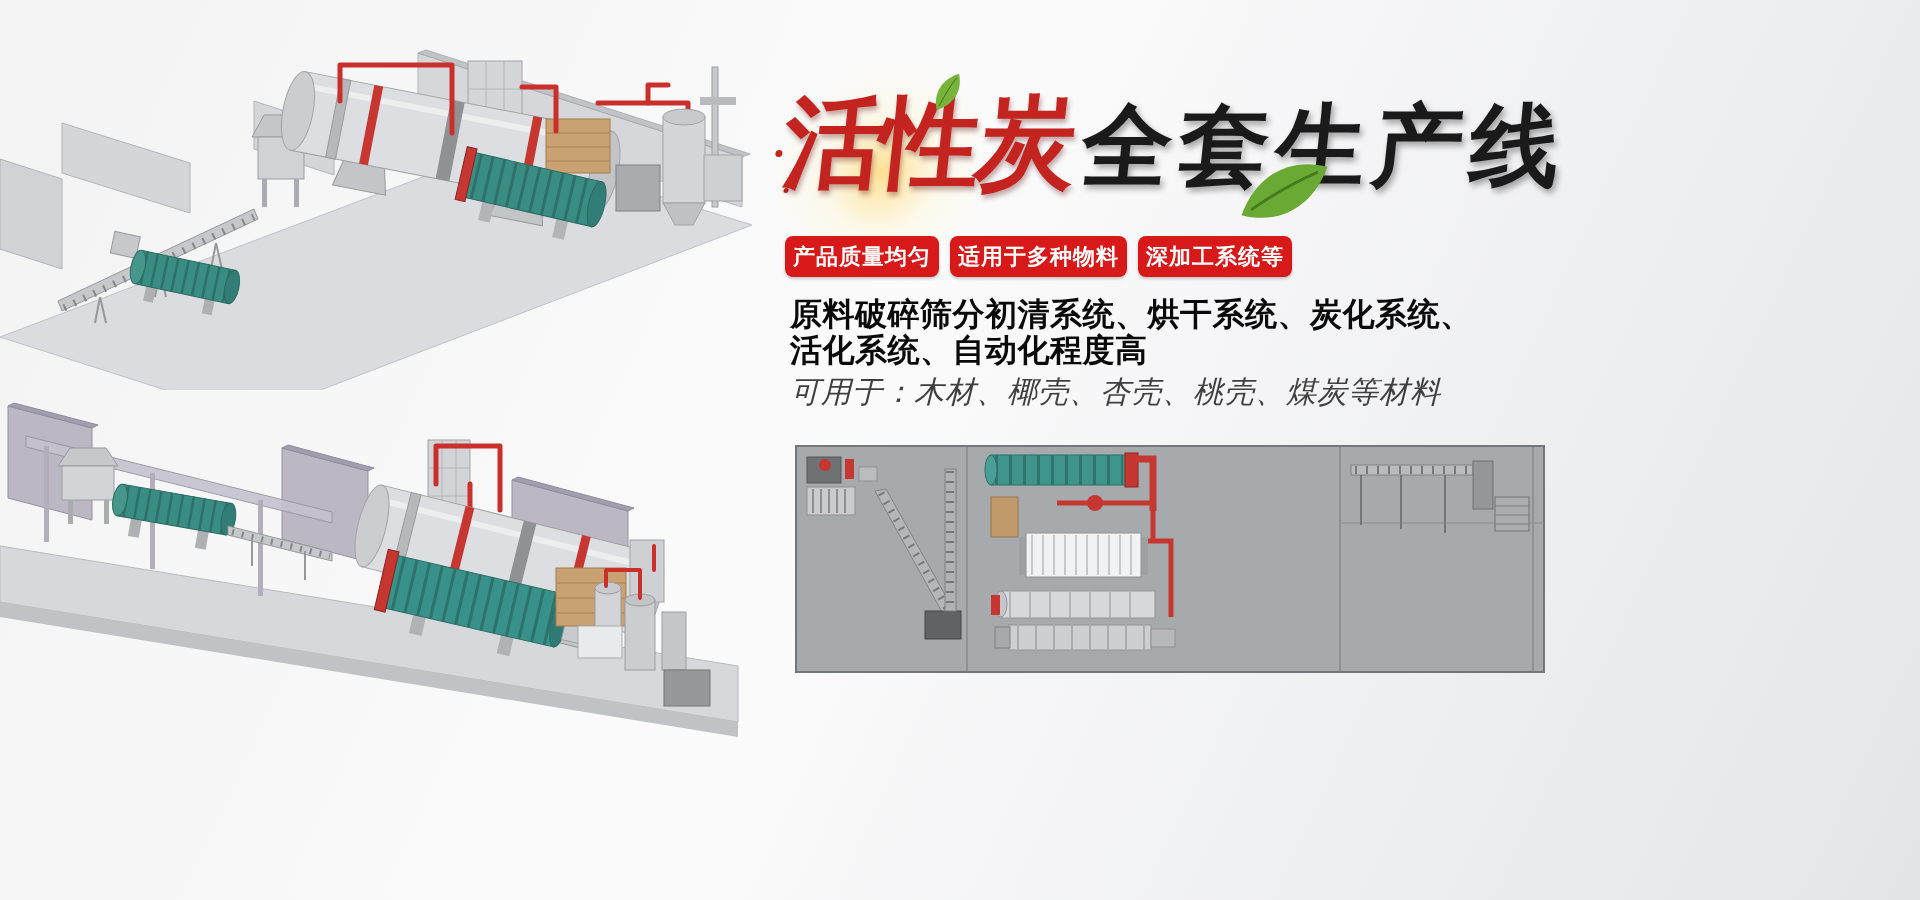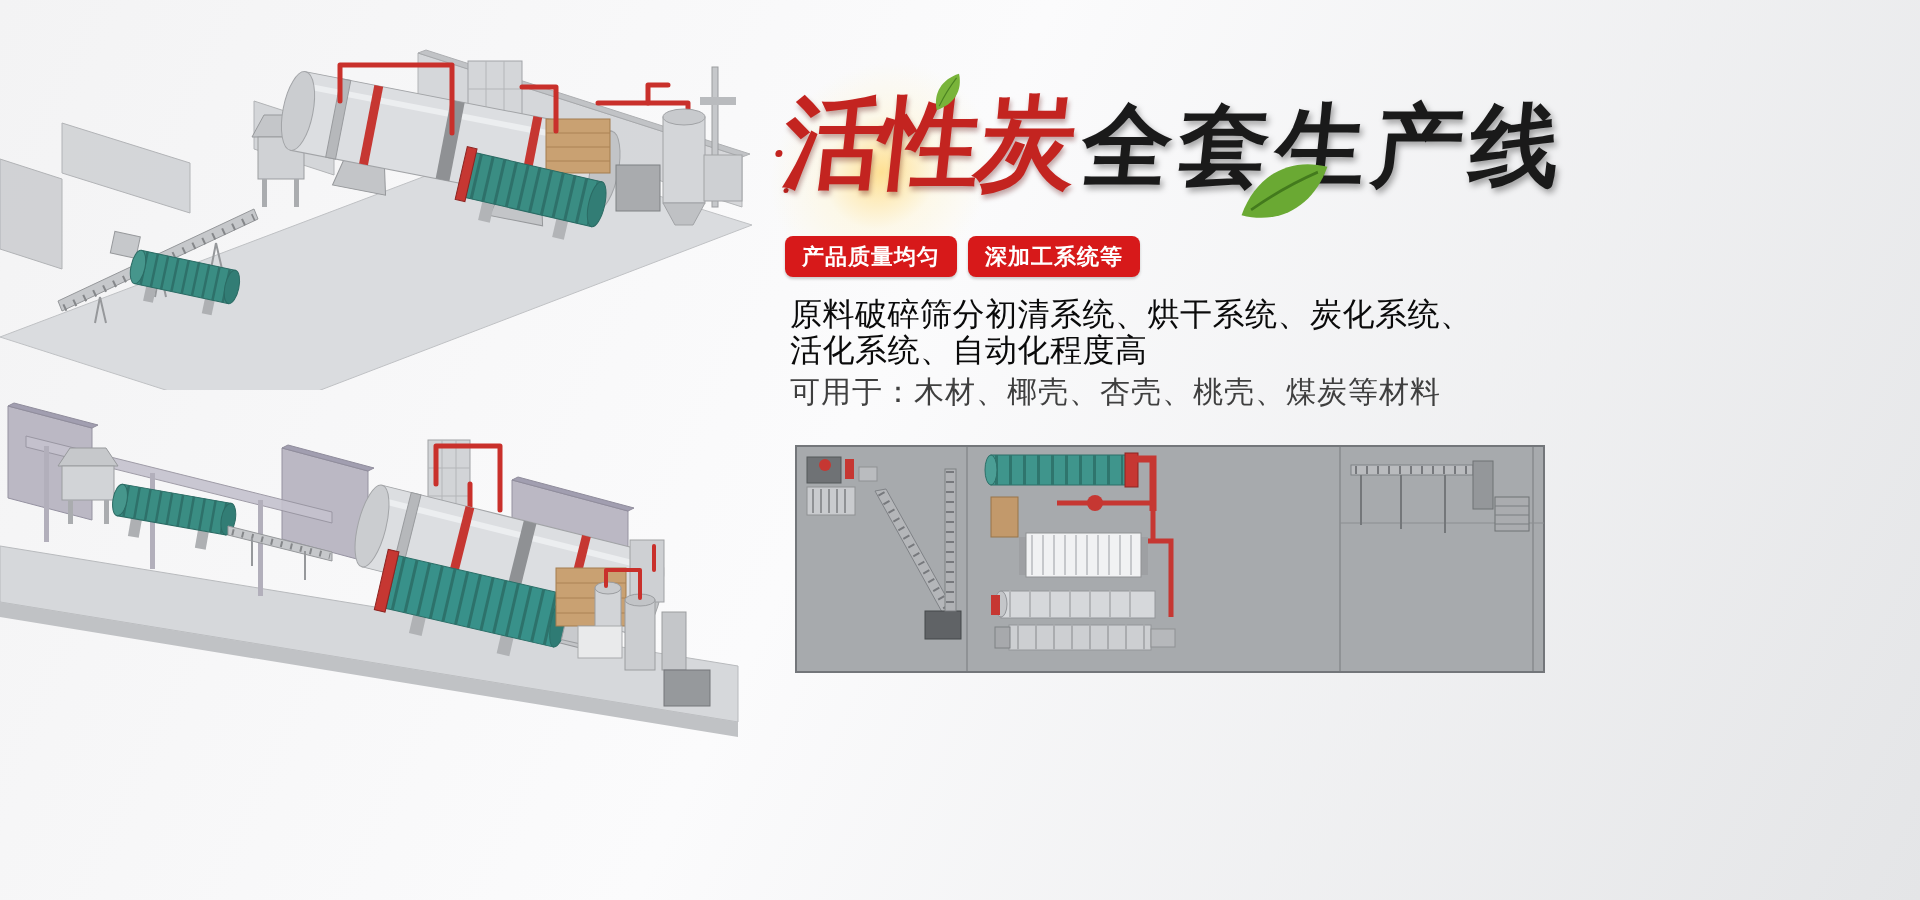--- a/index.html
+++ b/index.html
@@ -34,26 +34,26 @@
   }
   .splat { position:absolute; background:var(--title-red,#c32420); border-radius:50%; }
   .splat1 { left:-8px; top:58px; width:7px; height:7px; }
   .splat2 { left:4px; top:96px; width:5px; height:5px; }
   .leaf { position:absolute; }
   .leaf-small { left:142px; top:-16px; width:32px; height:32px; transform:rotate(-18deg); }
   .leaf-big { left:468px; top:62px; width:74px; height:74px; transform:rotate(14deg); }
 
   .badges { position:absolute; left:785px; top:236px; display:flex; gap:11px; }
   .badge {
-    height:41px; line-height:41px; padding:0 17px; border-radius:8px;
+    height:41px; line-height:41px; padding:0 8px; border-radius:8px;
     background:var(--accent-red,#d7191a); color:#fff; font-size:22px; font-weight:700;
     letter-spacing:1px; box-shadow:0 2px 3px rgba(0,0,0,0.2);
   }
-  .desc { position:absolute; left:790px; top:296px; color:#0a0a0a; font-size:32px; font-weight:400; line-height:36px; letter-spacing:0.5px; }
-  .materials { position:absolute; left:790px; top:372px; color:#3f3f3f; font-size:30px; font-weight:400; letter-spacing:1px; }
+  .desc { position:absolute; left:790px; top:296px; color:#0a0a0a; font-size:32px; font-weight:700; line-height:36px; letter-spacing:0.5px; }
+  .materials { position:absolute; left:790px; top:372px; color:#3f3f3f; font-size:30px; font-weight:400; letter-spacing:1px;font-style:italic; }
 
   .layout-wrap { position:absolute; left:795px; top:445px; width:750px; height:228px; }
   .layout-wrap svg { width:100%; height:100%; display:block; }
 </style>
 </head>
 <body>
 
 <div class="page">
 
   <svg class="scene scene-top" viewBox="0 0 760 385">
@@ -238,20 +238,21 @@
       <path d="M6,34 C14,24 24,14 34,6" stroke="#4c8422" stroke-width="1.5" fill="none"></path>
     </svg>
     <svg class="leaf leaf-big" viewBox="0 0 40 40">
       <path d="M38,2 C38,24 24,38 2,38 C2,16 16,2 38,2 Z" fill="#6aa933"></path>
       <path d="M6,34 C14,24 24,14 34,6" stroke="#437a1d" stroke-width="1.5" fill="none"></path>
     </svg>
   </div>
 
   <div class="badges">
     <div class="badge">产品质量均匀</div>
+    <div class="badge">适用于多种物料</div>
     <div class="badge">深加工系统等</div>
   </div>
 
   <div class="desc">
     <div>原料破碎筛分初清系统、烘干系统、炭化系统、</div>
     <div>活化系统、自动化程度高</div>
   </div>
   <div class="materials">可用于：木材、椰壳、杏壳、桃壳、煤炭等材料</div>
 
   <div class="layout-wrap">

